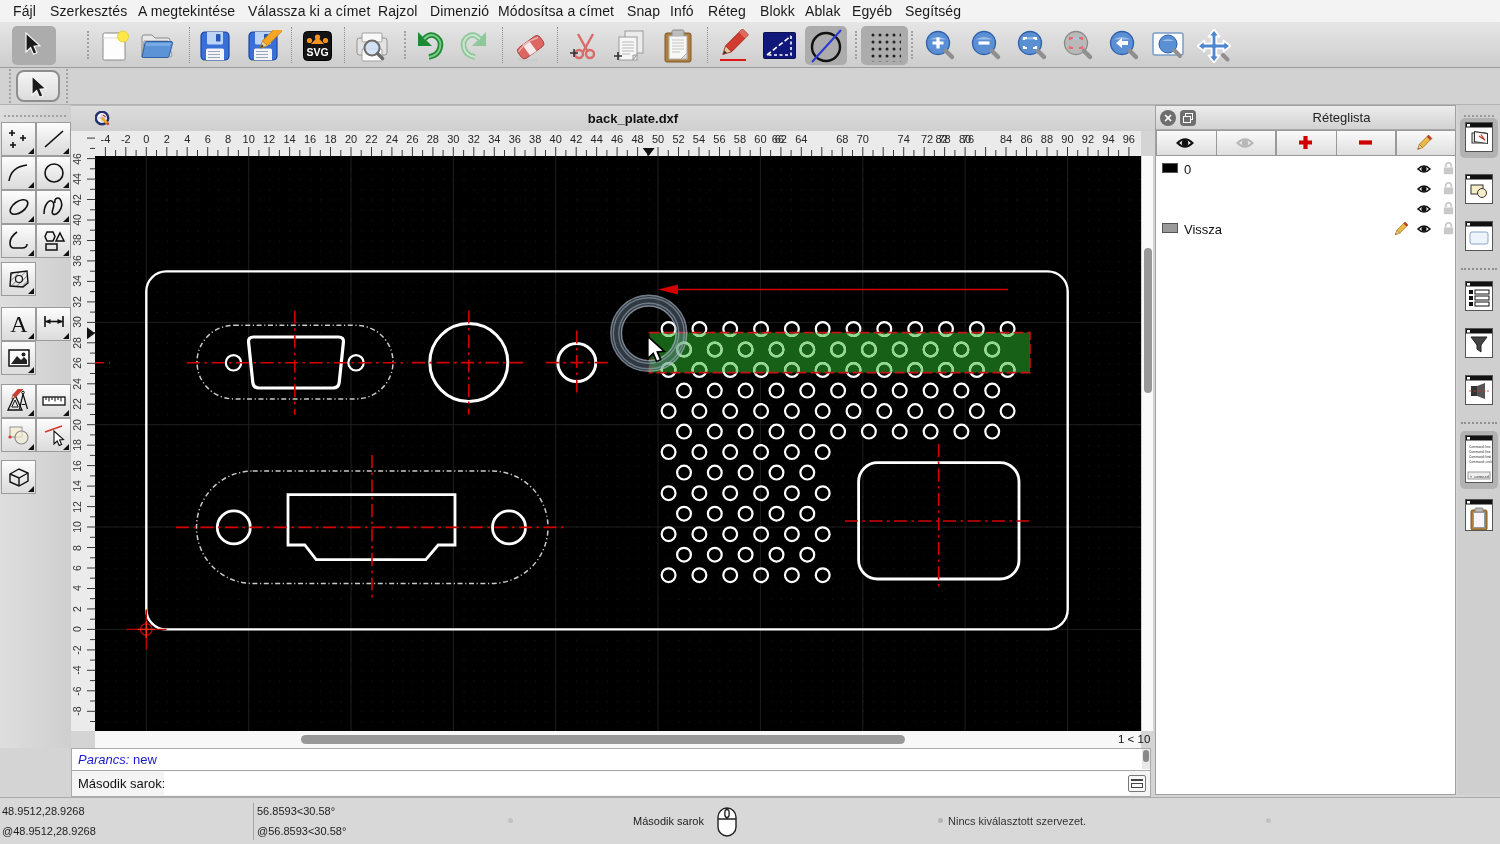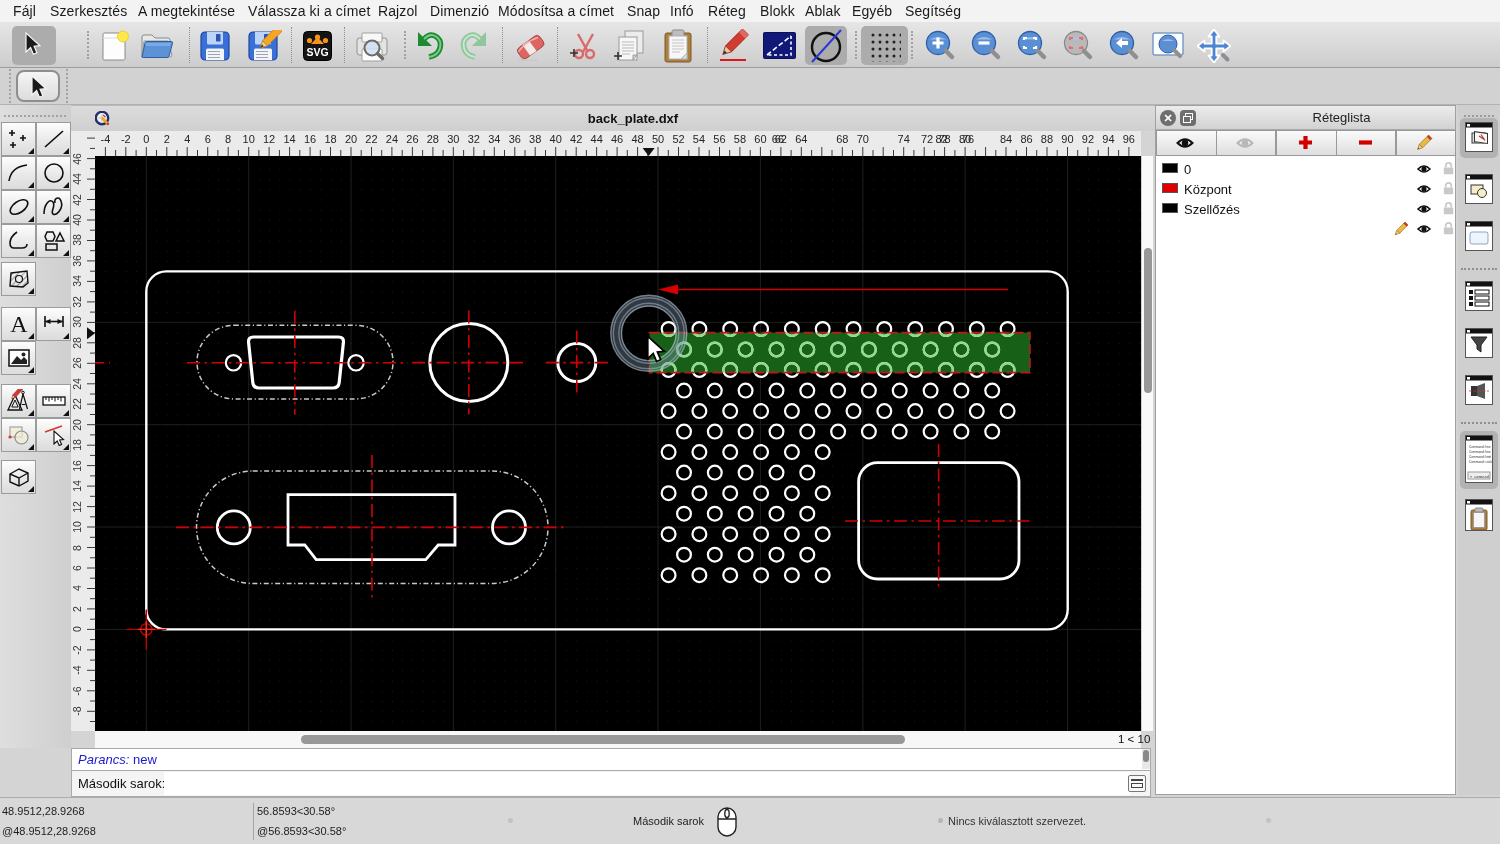--- a/index.html
+++ b/index.html
@@ -929,44 +929,40 @@
       <div class="ltext">0</div>
     </div>
     <svg style="position:absolute;left:260px;top:55px;" width="16" height="16" viewBox="0 0 16 16">
       <path d="M2,8 Q8,2 14,8 Q8,14 2,8 Z" fill="none" stroke="#111" stroke-width="1.6"></path>
       <circle cx="8" cy="8" r="2.6" fill="#111"></circle>
     </svg>
     <svg style="position:absolute;left:285px;top:55px;" width="15" height="15" viewBox="0 0 16 16">
       <rect x="3" y="7" width="10" height="7" rx="1" fill="#c9c9c9"></rect>
       <path d="M5,7 V5 a3,3 0 0 1 6,0 V7" fill="none" stroke="#c9c9c9" stroke-width="1.8"></path>
     </svg>
-    <div class="lrow" style="top:73px;">
-      <div style="position:absolute;left:6px;top:4px;width:16px;height:10px;background:#e00000;border:1px solid #555;"></div>
-      <div class="ltext">Központ</div>
-    </div>
     <svg style="position:absolute;left:260px;top:75px;" width="16" height="16" viewBox="0 0 16 16">
       <path d="M2,8 Q8,2 14,8 Q8,14 2,8 Z" fill="none" stroke="#111" stroke-width="1.6"></path>
       <circle cx="8" cy="8" r="2.6" fill="#111"></circle>
     </svg>
     <svg style="position:absolute;left:285px;top:75px;" width="15" height="15" viewBox="0 0 16 16">
       <rect x="3" y="7" width="10" height="7" rx="1" fill="#c9c9c9"></rect>
       <path d="M5,7 V5 a3,3 0 0 1 6,0 V7" fill="none" stroke="#c9c9c9" stroke-width="1.8"></path>
     </svg>
-    <div class="lrow" style="top:93px;">
-      <div style="position:absolute;left:6px;top:4px;width:16px;height:10px;background:#000;border:1px solid #555;"></div>
-      <div class="ltext">Szellőzés</div>
-    </div>
     <svg style="position:absolute;left:260px;top:95px;" width="16" height="16" viewBox="0 0 16 16">
       <path d="M2,8 Q8,2 14,8 Q8,14 2,8 Z" fill="none" stroke="#111" stroke-width="1.6"></path>
       <circle cx="8" cy="8" r="2.6" fill="#111"></circle>
     </svg>
     <svg style="position:absolute;left:285px;top:95px;" width="15" height="15" viewBox="0 0 16 16">
       <rect x="3" y="7" width="10" height="7" rx="1" fill="#c9c9c9"></rect>
       <path d="M5,7 V5 a3,3 0 0 1 6,0 V7" fill="none" stroke="#c9c9c9" stroke-width="1.8"></path>
     </svg>
+    <div class="lrow" style="top:113px;">
+      <div style="position:absolute;left:6px;top:4px;width:16px;height:10px;background:#9a9a9a;border:1px solid #555;"></div>
+      <div class="ltext">Vissza</div>
+    </div>
     <svg style="position:absolute;left:260px;top:115px;" width="16" height="16" viewBox="0 0 16 16">
       <path d="M2,8 Q8,2 14,8 Q8,14 2,8 Z" fill="none" stroke="#111" stroke-width="1.6"></path>
       <circle cx="8" cy="8" r="2.6" fill="#111"></circle>
     </svg>
     <svg style="position:absolute;left:285px;top:115px;" width="15" height="15" viewBox="0 0 16 16">
       <rect x="3" y="7" width="10" height="7" rx="1" fill="#c9c9c9"></rect>
       <path d="M5,7 V5 a3,3 0 0 1 6,0 V7" fill="none" stroke="#c9c9c9" stroke-width="1.8"></path>
     </svg>
     <svg style="position:absolute;left:236px;top:115px;" width="17" height="17" viewBox="0 0 16 16">
       <g transform="rotate(45 8 8)">

